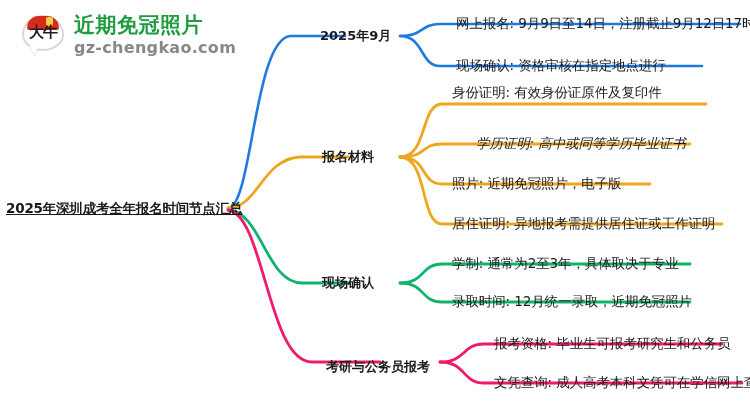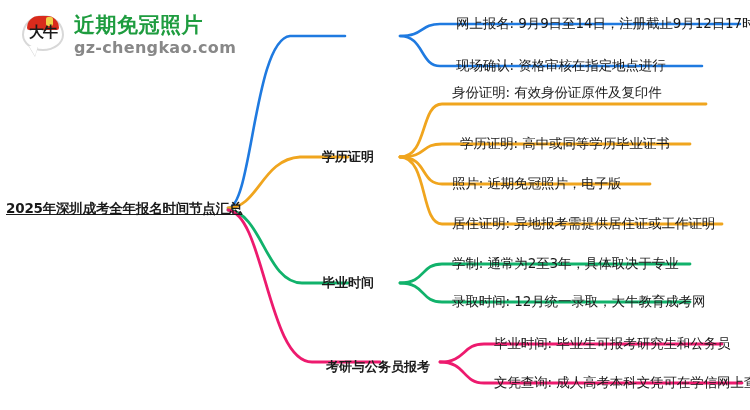--- a/index.html
+++ b/index.html
@@ -177,30 +177,31 @@
 
       <path stroke="#ed1a6e" stroke-width="2.8" d="M228,210 C264,214 268,362 312,362 L380,362"></path>
 
       <path stroke="#ed1a6e" stroke-width="2.8" d="M440,362 C466,362 462,344 484,344 L722,344"></path>
       <path stroke="#ed1a6e" stroke-width="2.8" d="M440,362 C466,362 462,383 484,383 L742,383"></path>
     </g>
   </svg>
 
   <div class="node root-node" style="left:6px; top:200px;text-decoration:underline;">2025年深圳成考全年报名时间节点汇总</div>
 
+  <div class="node branch-node" style="left:320px; top:27px;">2025年9月</div>
   <div class="node leaf-node" style="left:456px; top:15px;">网上报名: 9月9日至14日，注册截止9月12日17时</div>
   <div class="node leaf-node" style="left:456px; top:57px;text-align:center;">现场确认: 资格审核在指定地点进行</div>
 
-  <div class="node branch-node" style="left:322px; top:148px;">学历证明</div>
+  <div class="node branch-node" style="left:322px; top:148px;">报名材料</div>
   <div class="node leaf-node" style="left:452px; top:84px;">身份证明: 有效身份证原件及复印件</div>
-  <div class="node leaf-node" style="left:460px; top:135px;">学历证明: 高中或同等学历毕业证书</div>
+  <div class="node leaf-node" style="left:476px; top:135px;font-style:italic;">学历证明: 高中或同等学历毕业证书</div>
   <div class="node leaf-node" style="left:452px; top:175px;">照片: 近期免冠照片，电子版</div>
   <div class="node leaf-node" style="left:452px; top:215px;">居住证明: 异地报考需提供居住证或工作证明</div>
 
-  <div class="node branch-node" style="left:322px; top:274px;">毕业时间</div>
+  <div class="node branch-node" style="left:322px; top:274px;">现场确认</div>
   <div class="node leaf-node" style="left:452px; top:255px;">学制: 通常为2至3年，具体取决于专业</div>
-  <div class="node leaf-node" style="left:452px; top:293px;">录取时间: 12月统一录取，大牛教育成考网</div>
+  <div class="node leaf-node" style="left:452px; top:293px;">录取时间: 12月统一录取，近期免冠照片</div>
 
   <div class="node branch-node" style="left:326px; top:358px;">考研与公务员报考</div>
-  <div class="node leaf-node" style="left:494px; top:335px;">毕业时间: 毕业生可报考研究生和公务员</div>
+  <div class="node leaf-node" style="left:494px; top:335px;">报考资格: 毕业生可报考研究生和公务员</div>
   <div class="node leaf-node" style="left:494px; top:374px;">文凭查询: 成人高考本科文凭可在学信网上查</div>
 
 </div>
 
 </body></html>

